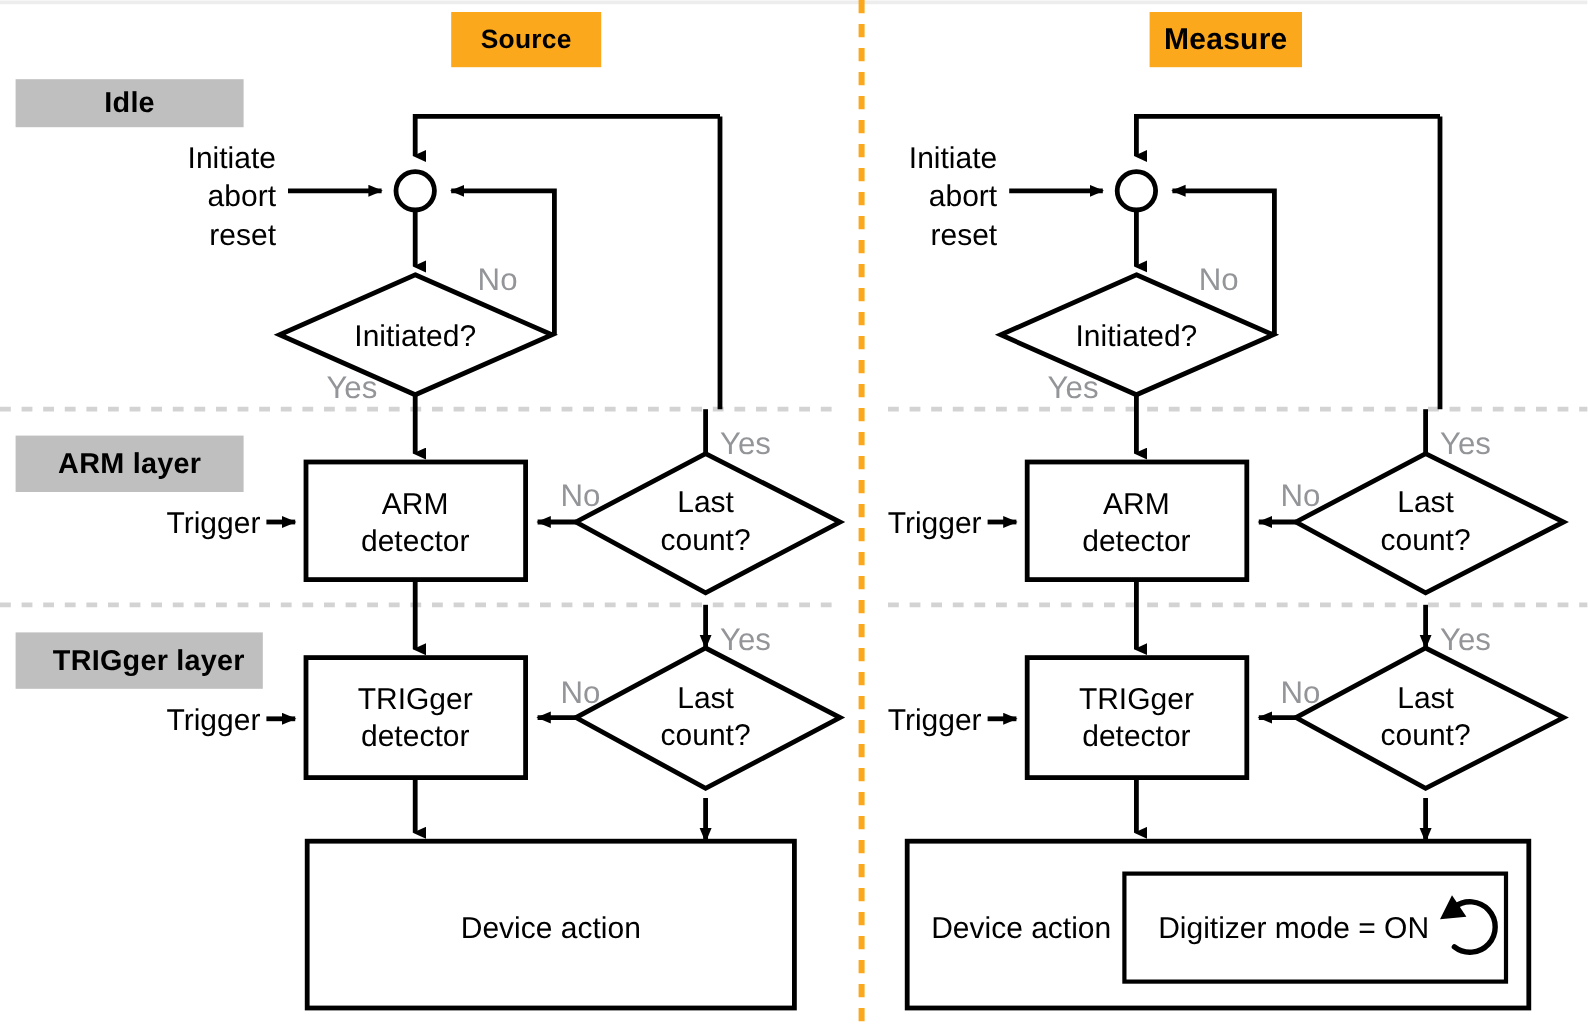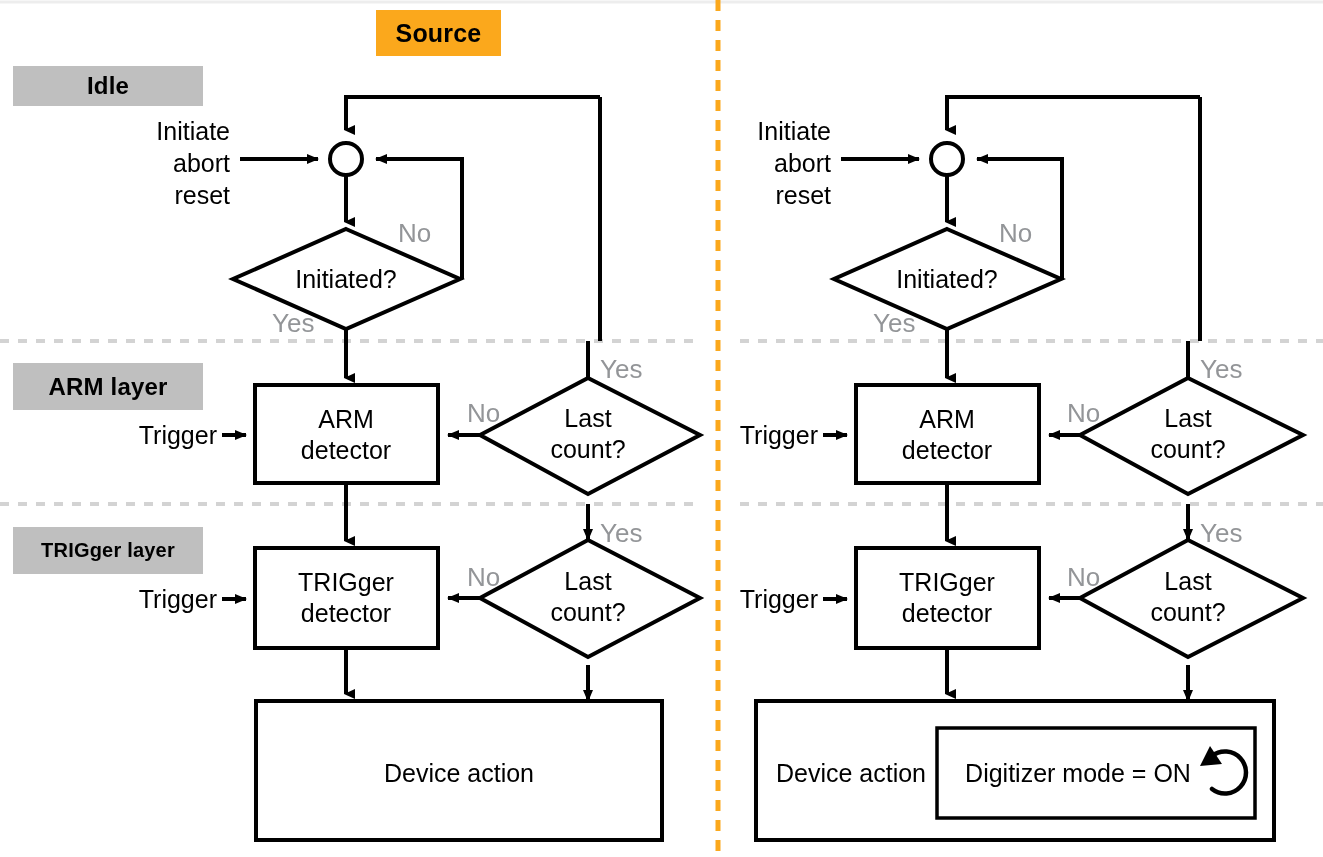--- a/index.html
+++ b/index.html
@@ -18,34 +18,37 @@
   .node-thin{stroke:#000;stroke-width:3.5;fill:#ffffff;}
   .sep{stroke:#d3d3d3;stroke-width:4;stroke-dasharray:9 9;fill:none;}
   .divider{stroke:#FBA81C;stroke-width:5;stroke-dasharray:11 9;fill:none;}
   .topline{stroke:#ededed;stroke-width:3;}
 </style>
 </head>
 <body>
 
 <div id="stage">
 
-  <div class="badge badge-orange" style="left:376px;top:10px;width:125px;height:46px;font-size:25px;">
+  <div class="badge badge-orange" style="left:376px;top:10px;width:125px;height:46px;font-size:22px;">
     <span>Source</span>
   </div>
 
+  <div class="badge badge-orange" style="left:958px;top:10px;width:127px;height:46px;font-size:25px;">
+    <span>Measure</span>
+  </div>
 
   <div class="badge badge-grey" style="left:13px;top:66px;width:190px;height:40px;font-size:24px;">
     <span>Idle</span>
   </div>
 
   <div class="badge badge-grey" style="left:13px;top:363px;width:190px;height:47px;font-size:24px;">
     <span>ARM layer</span>
   </div>
 
-  <div class="badge badge-grey" style="left:13px;top:527px;width:190px;height:47px;font-size:20px;">
+  <div class="badge badge-grey" style="left:13px;top:527px;width:190px;height:47px;font-size:24px;padding-left:16px;">
     <span>TRIGger layer</span>
   </div>
 
   <svg class="diagram" viewBox="0 0 1323 857" xmlns="http://www.w3.org/2000/svg">
     <defs>
       <marker id="arrowDown" markerWidth="12" markerHeight="12" refX="5" refY="9" orient="auto" markerUnits="userSpaceOnUse">
         <path d="M0,0 L10,0 L5,11 Z" fill="#000"></path>
       </marker>
       <marker id="arrEnd" markerWidth="14" markerHeight="14" refX="11" refY="5" orient="auto" markerUnits="userSpaceOnUse">
         <path d="M0,0 L12,5 L0,10 Z" fill="#000"></path>

